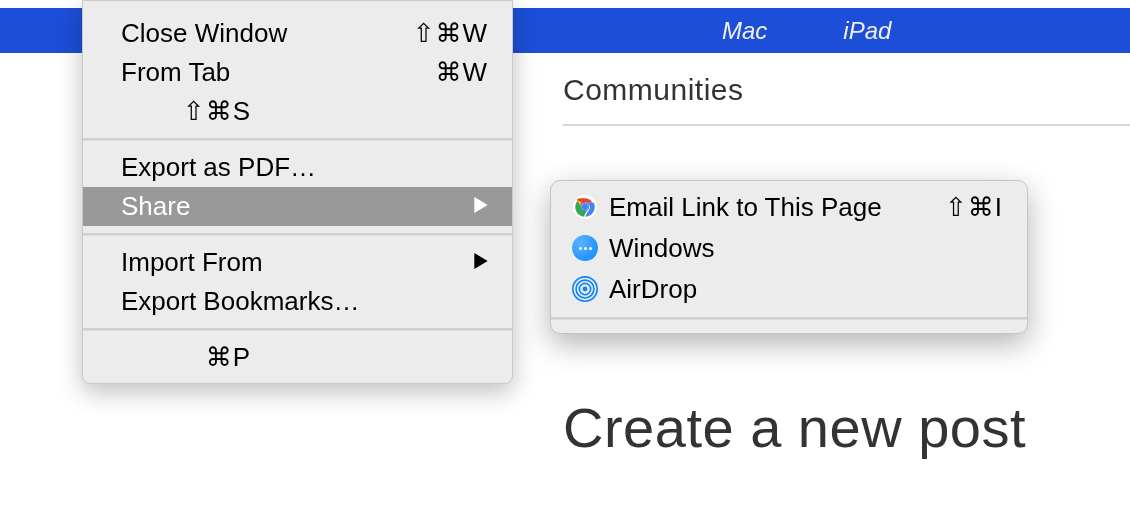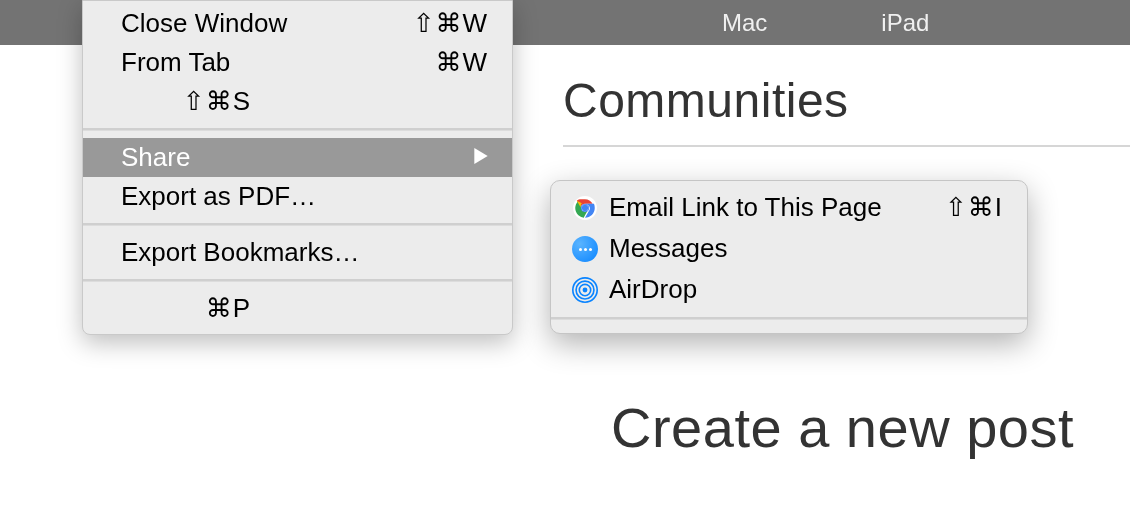--- a/index.html
+++ b/index.html
@@ -10,85 +10,85 @@
     body {
       font-family: -apple-system, BlinkMacSystemFont, "Helvetica Neue", Arial, sans-serif;
       background: #fff;
       width: 1130px;
       height: 520px;
       overflow: hidden;
       position: relative;
     }
     .topbar {
       position: absolute;
-      top: 0;
+      top: 8px;
       left: 0;
       right: 0;
       height: 45px;
-      background: #737373;
+      background: #1d4ed8;
       display: flex;
       align-items: center;
       color: #fff;
       font-size: 24px;
       font-weight: 300;
+      font-style: italic;
     }
     .topbar .apple-logo {
       margin-left: 570px;
       font-size: 30px;
     }
     .topbar .nav-item {
       color: #f0f0f0;
       font-weight: 400;
       font-size: 24px;
     }
     .nav-mac { margin-left: 152px; }
-    .nav-ipad { margin-left: 114px; }
+    .nav-ipad { margin-left: 76px; }
     
     .page-content {
       position: absolute;
       top: 45px;
       left: 563px;
       right: 0;
     }
     .communities-title {
-      font-size: 48px;
+      font-size: 30px;
       font-weight: 300;
       color: #333;
       margin-top: 28px;
       letter-spacing: 0.5px;
     }
     .communities-hr {
       border: none;
       border-top: 2px solid #d6d6d6;
       margin-top: 17px;
       width: 570px;
     }
     .create-post {
       position: absolute;
       top: 395px;
       left: 563px;
       font-size: 56px;
       font-weight: 200;
       color: #333;
       letter-spacing: 0.5px;
-      margin-left: 48px;
     }
     
     
     .menu {
       position: absolute;
       top: 0;
       left: 82px;
       width: 431px;
       background: #ececec;
       border: 1px solid #c9c9c9;
       border-radius: 0 0 8px 8px;
       box-shadow: 0 8px 24px rgba(0,0,0,0.25);
       padding-bottom: 6px;
-      padding-top: 3px;
+      padding-top: 13px;
     }
     .menu-item {
       display: flex;
       align-items: center;
       justify-content: space-between;
       padding: 4px 24px 4px 38px;
       font-size: 26px;
       color: #000;
       cursor: default;
     }
@@ -128,21 +128,21 @@
       left: 550px;
       width: 478px;
       background: #ececec;
       border: 1px solid #c5c5c5;
       border-radius: 10px;
       box-shadow: 0 10px 30px rgba(0,0,0,0.3);
       padding: 6px 0;
     }
     .submenu-item {
       display: flex;
-      align-items: flex-end;
+      align-items: flex-start;
       padding: 5px 24px 5px 16px;
       font-size: 26px;
       color: #000;
       cursor: default;
     }
     .submenu-item .icon-slot {
       width: 36px;
       height: 30px;
       display: flex;
       align-items: center;
@@ -236,34 +236,42 @@
   <div class="menu-item">
     <span class="label">From Tab</span>
     <span class="shortcut">⌘W</span>
   </div>
   <div class="menu-item">
     <span class="shortcut">⇧⌘S</span>
   </div>
 
   <div class="menu-separator"></div>
 
+  <div class="menu-item">
+    <span class="label">Export as PDF…</span>
+  </div>
   <div class="menu-item highlighted">
     <span class="label">Share</span>
     <span class="arrow">
       <svg width="14" height="16" viewBox="0 0 10 12">
           <path d="M0 0 L10 6 L0 12 Z"></path>
         </svg>
     </span>
   </div>
-  <div class="menu-item">
-    <span class="label">Export as PDF…</span>
-  </div>
 
   <div class="menu-separator"></div>
 
+  <div class="menu-item">
+    <span class="label">Import From</span>
+    <span class="arrow triangle-right-black">
+      <svg width="14" height="16" viewBox="0 0 10 12">
+          <path d="M0 0 L10 6 L0 12 Z"></path>
+        </svg>
+    </span>
+  </div>
   <div class="menu-item">
     <span class="label">Export Bookmarks…</span>
   </div>
 
   <div class="menu-separator"></div>
 
   <div class="menu-item">
     <span class="shortcut">⌘P</span>
   </div>
 </div>
@@ -282,21 +290,21 @@
         <circle cx="24" cy="24" r="5.8" fill="#4285F4"></circle>
       </svg>
     </span>
     <span class="label">Email Link to This Page</span>
     <span class="shortcut">⇧⌘I</span>
   </div>
   <div class="submenu-item">
     <span class="icon-slot">
       <span class="messages-icon"></span>
     </span>
-    <span class="label">Messages</span>
+    <span class="label">Windows</span>
   </div>
   <div class="submenu-item">
     <span class="icon-slot">
       <svg class="airdrop-icon" viewBox="0 0 32 32">
         <circle cx="16" cy="16" r="3" fill="#0a84ff"></circle>
         <circle cx="16" cy="16" r="7" fill="none" stroke="#0a84ff" stroke-width="2"></circle>
         <circle cx="16" cy="16" r="11" fill="none" stroke="#0a84ff" stroke-width="2"></circle>
         <circle cx="16" cy="16" r="15" fill="none" stroke="#0a84ff" stroke-width="2"></circle>
       </svg>
     </span>

